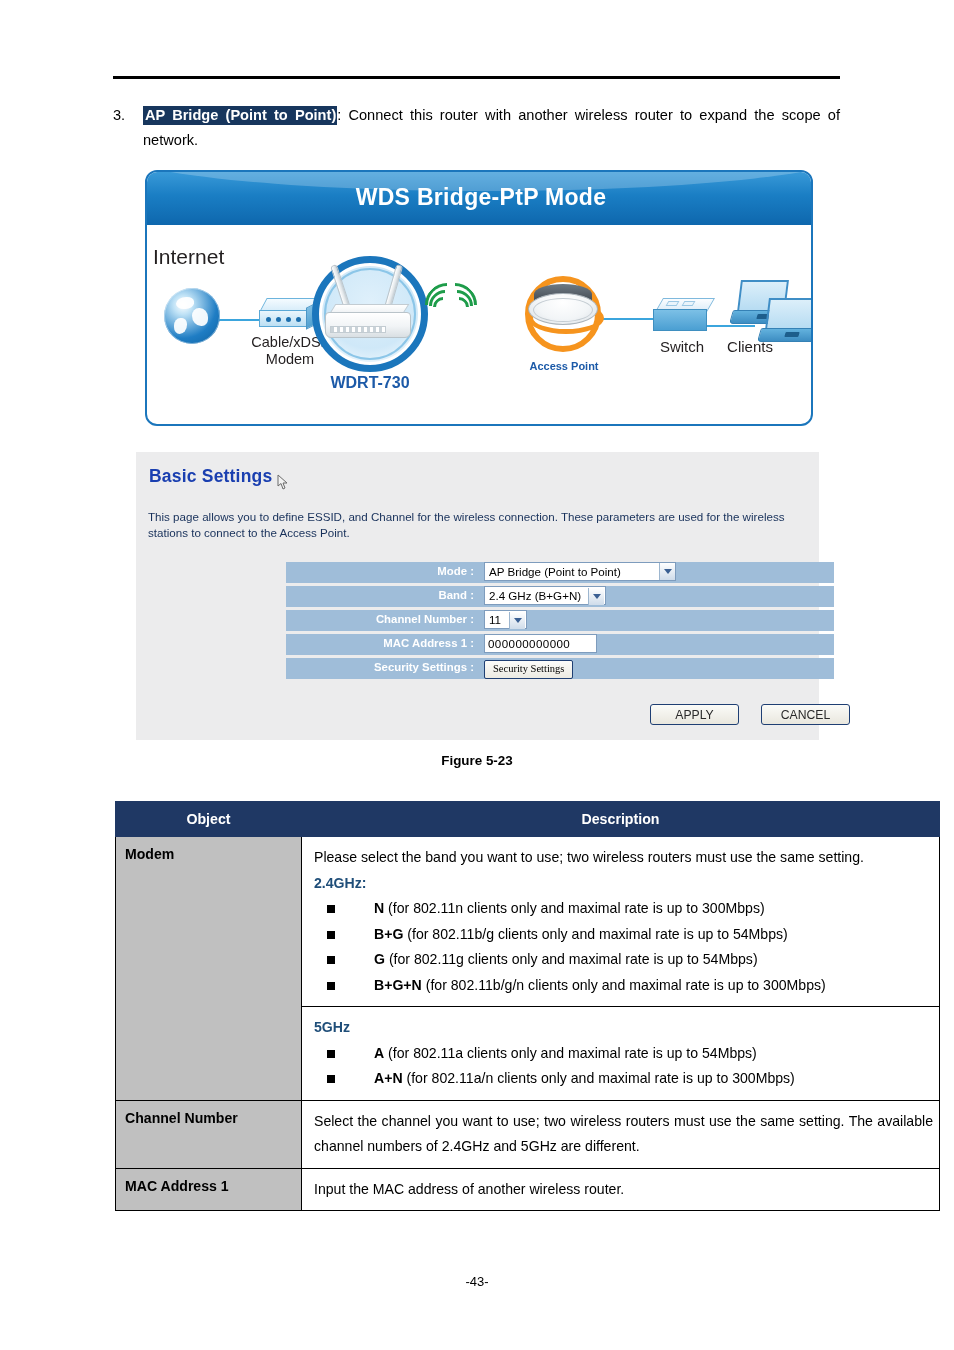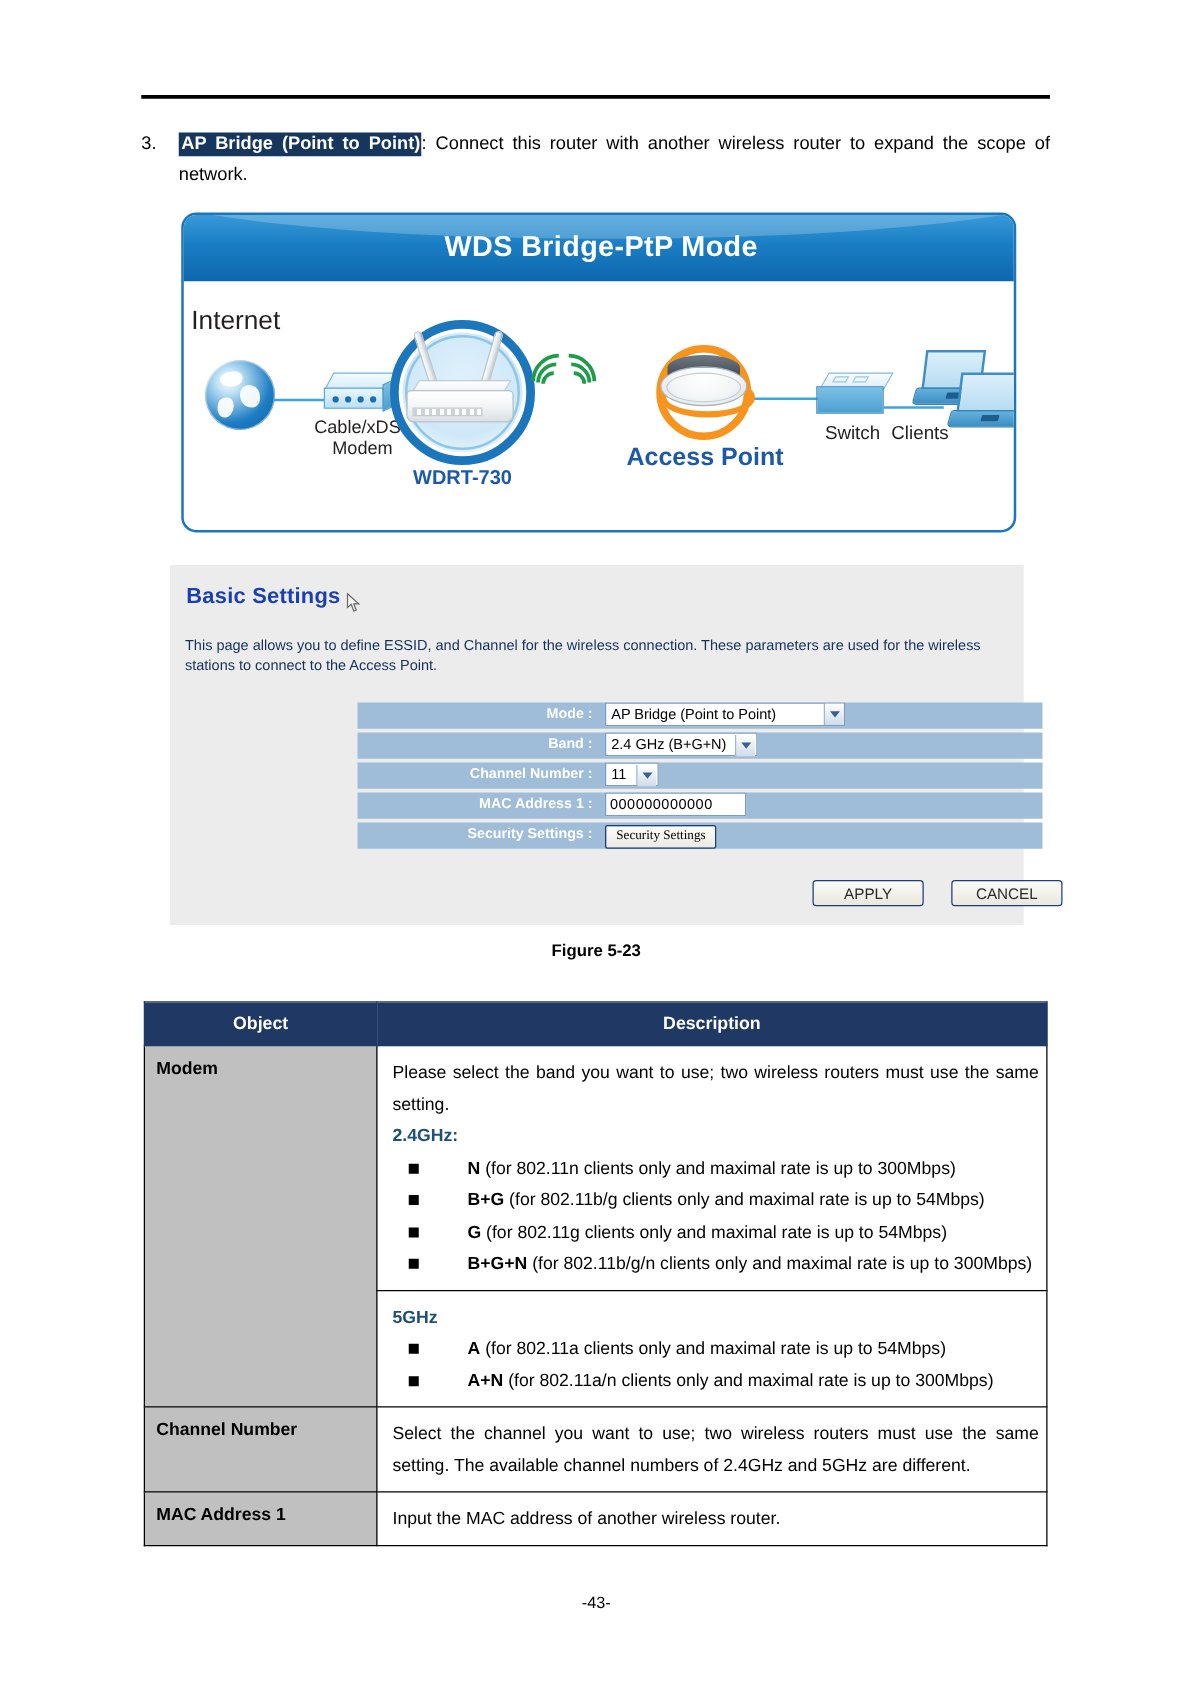--- a/index.html
+++ b/index.html
@@ -95,21 +95,21 @@
   .d-label {
     position: absolute;
     font-size: 14.5px;
     color: #231f20;
     text-align: center;
     line-height: 17px;
   }
   .d-label.blue {
     color: #1c5aa8;
     font-weight: bold;
-    font-size: 20px;
+    font-size: 11px;
   }
   .d-label.internet { font-size: 21px; color:#231f20; }
 
   .link-line {
     position: absolute;
     background: #3ba5dd;
     height: 2px;
   }
 
   
@@ -420,21 +420,21 @@
     text-align:center;
     font-size:13.4px;
     font-weight:bold;
     color:#000;
   }
 
   
   .tbl {
     position:absolute;
     left:115px; top:801px;
-    width:723px;
+    width:825px;
     border-collapse:collapse;
     font-size:14.1px;
   }
   .tbl th, .tbl td {
     border:1px solid #000;
     vertical-align:top;
   }
   .tbl thead th {
     background:#1f3864;
     color:#ffffff;
@@ -576,21 +576,21 @@
       <div class="laptop" style="left:584px; top:54px;">
           <div class="screen"></div>
           <div class="base"></div>
           <div class="pad"></div>
         </div>
       <div class="laptop" style="left:612px; top:72px;">
           <div class="screen"></div>
           <div class="base"></div>
           <div class="pad"></div>
         </div>
-      <div class="d-label" style="left:544px; top:112px; width:90px; font-size:15px;">Clients</div>
+      <div class="d-label" style="left:558px; top:112px; width:90px; font-size:15px;">Clients</div>
     </div>
   </div>
 
   <div class="panel">
     <div class="panel-title">Basic Settings</div>
     <div class="cursor-icon">
       <svg width="16" height="18" viewBox="0 0 16 18">
         <path d="M3,1 L3,12 L6,9.5 L8,15 L10,14 L8,9 L12,9 Z" fill="#f2f2f2" stroke="#6b6b6b" stroke-width="1"></path>
       </svg>
     </div>

